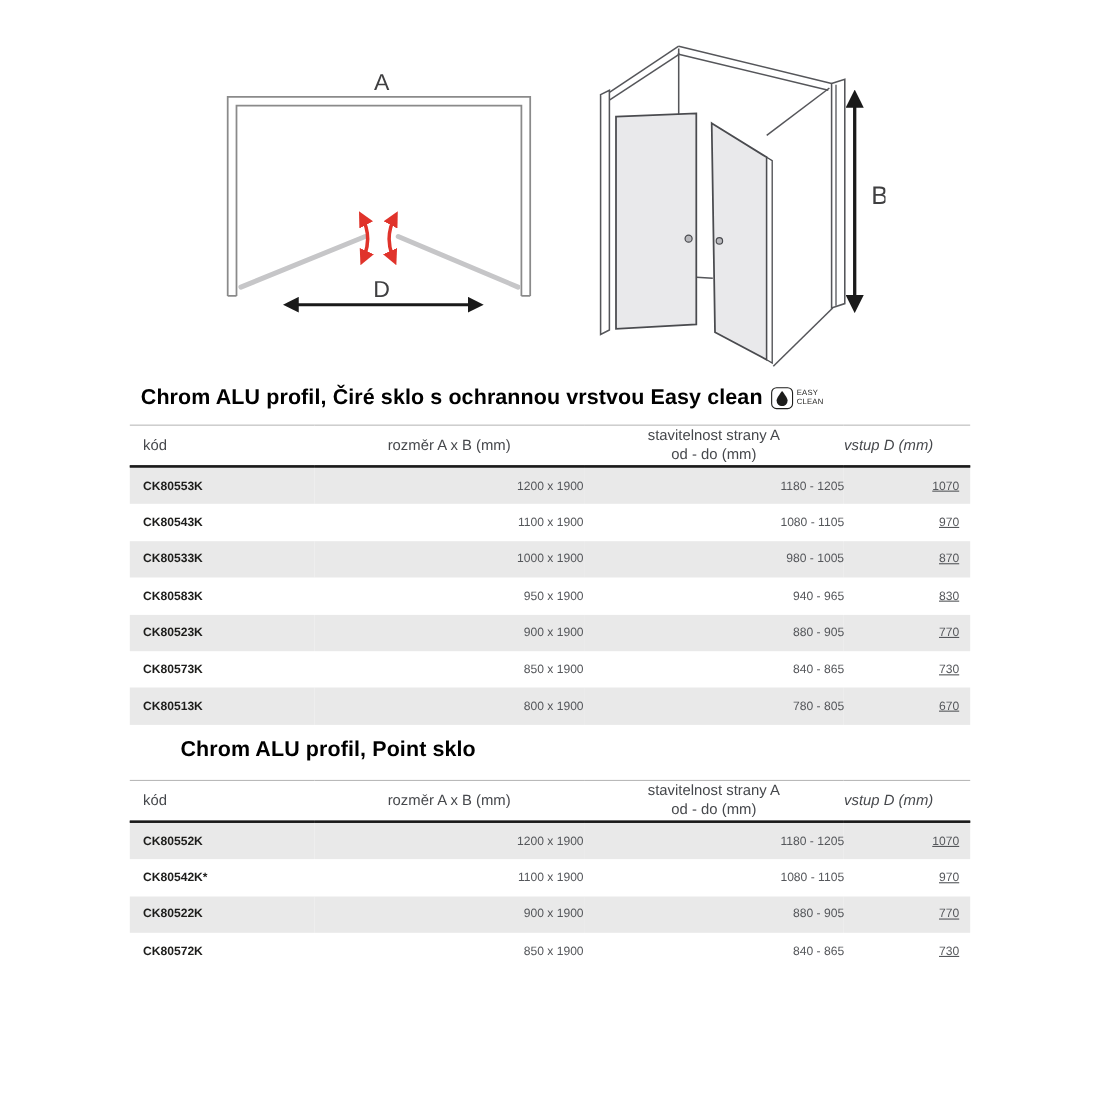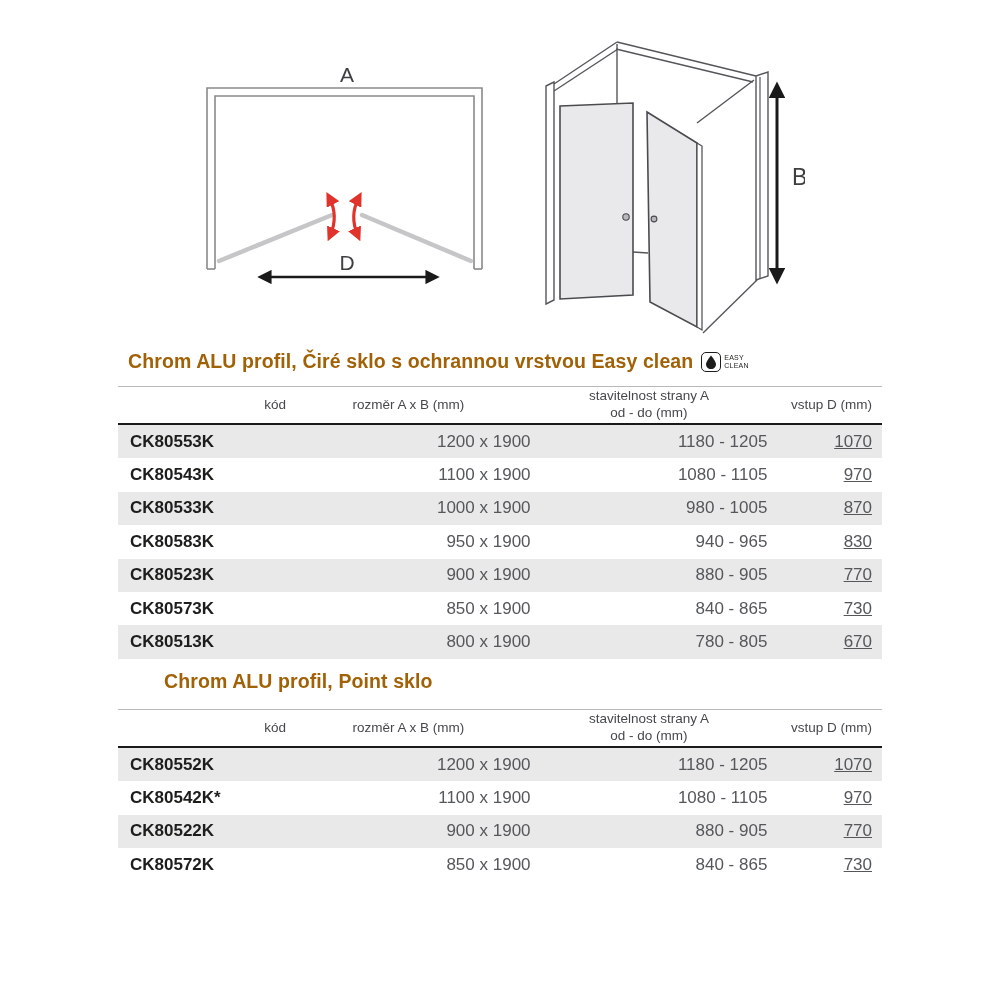--- a/index.html
+++ b/index.html
@@ -4,38 +4,38 @@
 <style>
   html,body{margin:0;padding:0;background:#fff;}
   body{width:1000px;height:1000px;position:relative;font-family:"Liberation Sans",sans-serif;overflow:hidden;}
   .page{position:absolute;inset:0;background:#fff;}
 
   svg{position:absolute;}
   .plan-svg{left:190px;top:58px;}
   .persp-svg{left:535px;top:35px;}
 
   .title-row{position:absolute;left:128px;top:350px;display:flex;align-items:center;gap:8px;}
-  .title-row h2,.title2{margin:0;font-size:19.5px;font-weight:bold;color:#a16207;letter-spacing:0.1px;white-space:nowrap;}
+  .title-row h2,.title2{margin:0;font-size:19.5px;font-weight:bold;color:#000000;letter-spacing:0.1px;white-space:nowrap;}
   .title2{position:absolute;left:128px;top:670px;margin-left:36px;}
 
   .ec-badge{display:flex;align-items:center;gap:3px;}
   .ec-box{width:20px;height:20px;border:1.8px solid #1d1d1b;border-radius:5px;display:flex;align-items:center;justify-content:center;box-sizing:border-box;}
   .ec-text{display:flex;flex-direction:column;font-size:7px;line-height:1.1;color:#1d1d1b;letter-spacing:0.2px;}
 
   .table-wrap{position:absolute;left:118px;width:764px;}
   .t1{top:386px;}
   .t2{top:709px;}
   table{width:100%;border-collapse:collapse;table-layout:fixed;}
   col.c1{width:22%;} col.c2{width:32%;} col.c3{width:31%;} col.c4{width:15%;}
   thead tr{border-top:1px solid #b9b9b9;border-bottom:2.5px solid #1a1a1a;}
   th{font-weight:normal;font-size:13.5px;color:#46484c;height:36px;vertical-align:middle;padding:0;line-height:1.25;}
-  th.c1{text-align:right;padding-left:12px;}
+  th.c1{text-align:left;padding-left:12px;}
   th.c2,th.c3{text-align:center;}
-  th.c4{text-align:right;padding-right:10px;}
-  tbody td{height:33.4px;font-size:17px;color:#55575b;padding:0;vertical-align:middle;}
+  th.c4{text-align:left;padding-right:10px;font-style:italic;}
+  tbody td{height:33.4px;font-size:11px;color:#55575b;padding:0;vertical-align:middle;}
   tbody tr:nth-of-type(odd){background:#e9e9e9;}
   td.c1{text-align:left;padding-left:12px;font-weight:bold;color:#1d1d1b;}
   td.c2,td.c3{text-align:right;}
   td.c4{text-align:right;padding-right:10px;text-decoration:underline;}
 </style>
 </head>
 <body>
 
 <div class="page">
 

